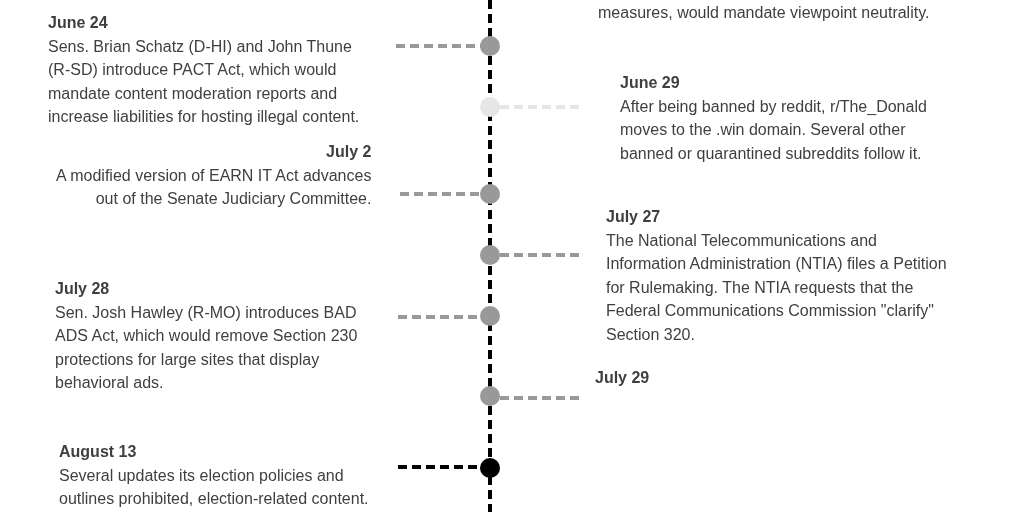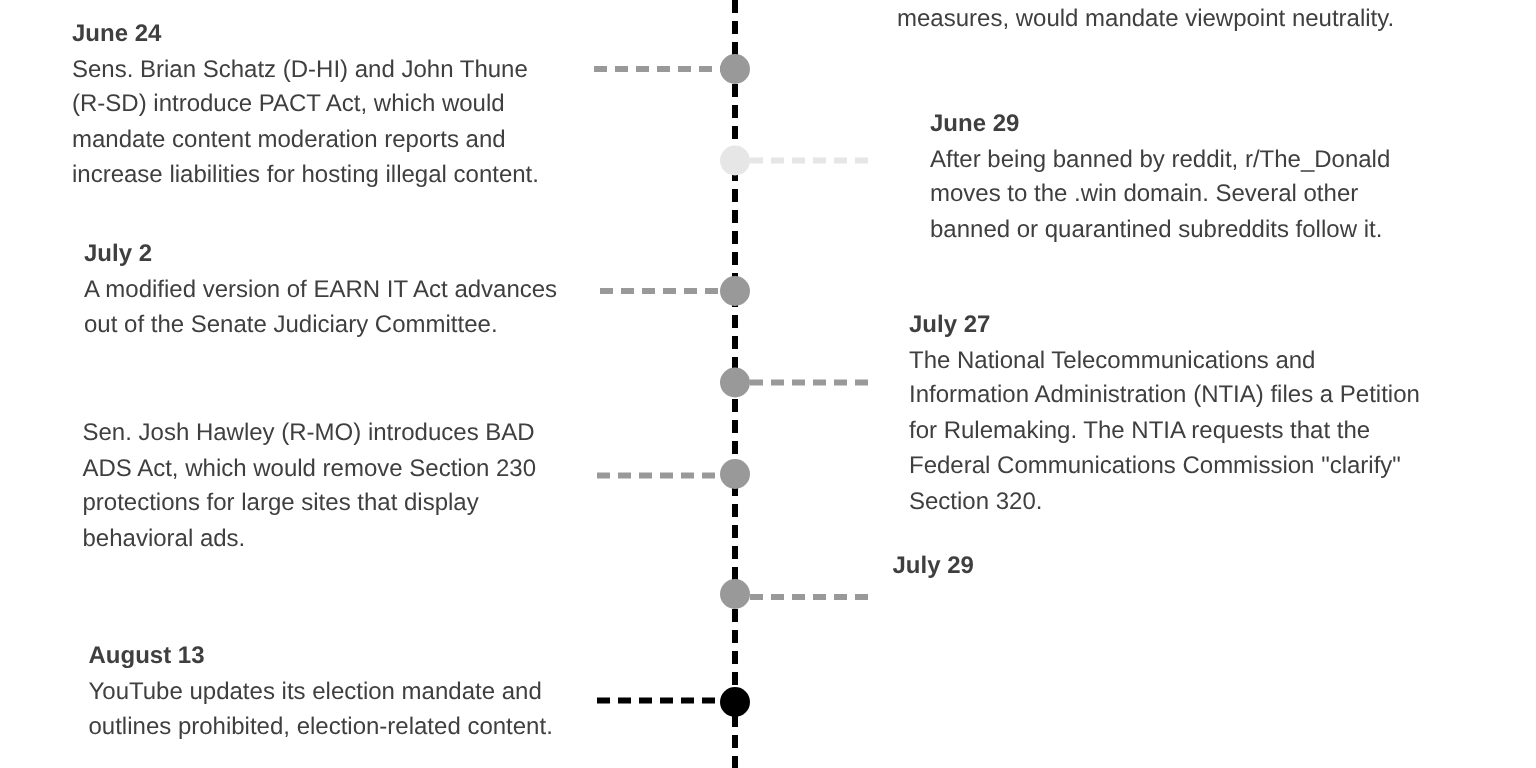--- a/index.html
+++ b/index.html
@@ -76,56 +76,57 @@
   <div class="dot" style="left:480px; top:97px; background:#e6e6e6;"></div>
   <div class="event" style="left:598px; top:71px;margin-left:22px;">
     <span class="date">June 29</span>
     <span class="desc">After being banned by reddit, r/The_Donald
 moves to the .win domain. Several other
 banned or quarantined subreddits follow it.</span>
   </div>
 
   <div class="connector" style="--c:#999999; left:400px; top:192px; width:84px;"></div>
   <div class="dot" style="left:480px; top:184px; background:#999999;"></div>
-  <div class="event" style="left:56px; top:158px;">
+  <div class="event" style="left:56px; top:140px;text-align:right;">
     <span class="date">July 2</span>
     <span class="desc">A modified version of EARN IT Act advances
 out of the Senate Judiciary Committee.</span>
   </div>
 
   <div class="connector" style="--c:#999999; left:500px; top:253px; width:80px;"></div>
   <div class="dot" style="left:480px; top:245px; background:#999999;"></div>
   <div class="event" style="left:606px; top:205px;">
     <span class="date">July 27</span>
     <span class="desc">The National Telecommunications and
 Information Administration (NTIA) files a Petition
 for Rulemaking. The NTIA requests that the
 Federal Communications Commission  "clarify"
 Section 320.</span>
   </div>
 
   <div class="connector" style="--c:#999999; left:398px; top:315px; width:86px;"></div>
   <div class="dot" style="left:480px; top:306px; background:#999999;"></div>
   <div class="event" style="left:55px; top:277px;">
+    <span class="date">July 28</span>
     <span class="desc">Sen. Josh Hawley (R-MO) introduces BAD
 ADS Act, which would remove Section 230
 protections for large sites that display
 behavioral ads.</span>
   </div>
 
   <div class="connector" style="--c:#999999; left:500px; top:396px; width:84px;"></div>
   <div class="dot" style="left:480px; top:386px; background:#999999;"></div>
   <div class="event" style="left:595px; top:366px;">
     <span class="date">July 29</span>
   </div>
 
   <div class="connector" style="--c:#000000; left:398px; top:465px; width:86px;"></div>
   <div class="dot" style="left:480px; top:458px; background:#000000;"></div>
-  <div class="event" style="left:59px; top:426px;">
+  <div class="event" style="left:59px; top:440px;">
     <span class="date">August 13</span>
-    <span class="desc">YouTube updates its election mandate and
+    <span class="desc">Several updates its election policies and
 outlines prohibited, election-related content.</span>
   </div>
 
   <div class="event" style="left:592px; top:488px;margin-top:48px;">
     <span class="date">September 3</span>
   </div>
 </div>
 
 </body></html>

